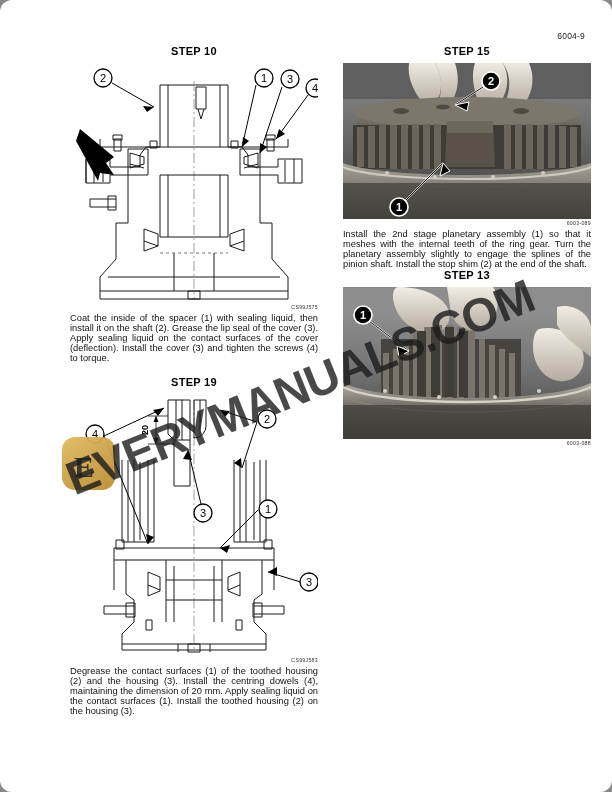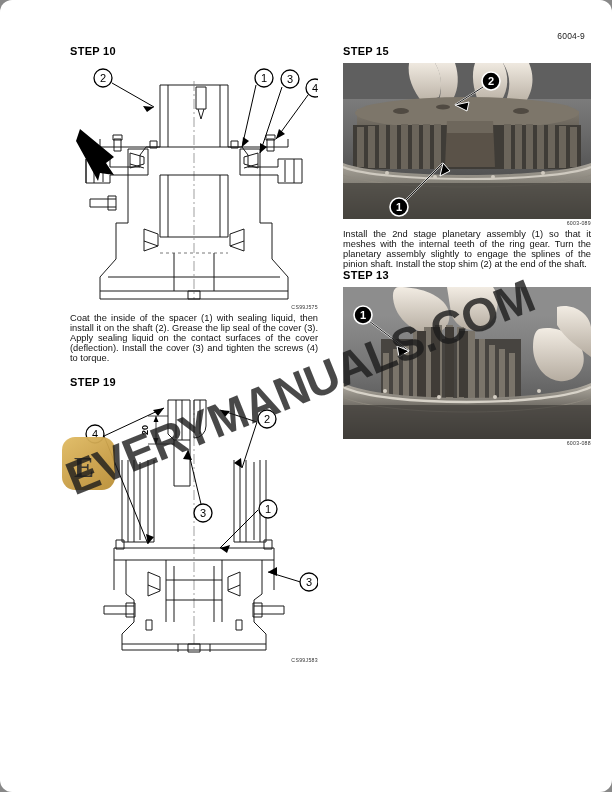--- a/index.html
+++ b/index.html
@@ -11,20 +11,21 @@
   .pagenum{
     position:absolute;top:31px;right:27px;font-size:8.5px;color:#1a1a1a;
     letter-spacing:.2px;
   }
   .col{position:absolute;top:45px;width:248px;}
   .col-left{left:70px;}
   .col-right{left:343px;}
   .step-head{
     font-size:11px;font-weight:bold;color:#000;letter-spacing:.3px;
     margin:0 0 6px 0;
+    text-align:center;
   }
   .body-txt{
     font-size:9.3px;line-height:10px;color:#111;text-align:justify;
     margin:0;
   }
   .figcode{
     font-size:5.2px;color:#333;text-align:right;letter-spacing:.3px;
     margin:1px 0 2px 0;height:7px;
   }
   
@@ -288,20 +289,21 @@
             <text x="198" y="119" text-anchor="middle" font-size="11" font-family="Liberation Sans, sans-serif" fill="#000">1</text>
             <circle cx="239" cy="188" r="9" fill="#fff" stroke="#000" stroke-width="1.3"></circle>
             <text x="239" y="192" text-anchor="middle" font-size="11" font-family="Liberation Sans, sans-serif" fill="#000">3</text>
           </g>
 
           <text x="78" y="36" text-anchor="middle" font-size="9" font-weight="bold" font-family="Liberation Sans, sans-serif" fill="#000" transform="rotate(-90 78 36)">20</text>
         </svg>
       </div>
 
       <div class="figcode">CS99J583</div>
+      <p class="body-txt">Degrease the contact surfaces (1) of the toothed housing (2) and the housing (3). Install the centring dowels (4), maintaining the dimension of 20 mm. Apply sealing liquid on the contact surfaces (1). Install the toothed housing (2) on the housing (3).</p>
     </div>
   </div>
 
   <div class="col col-right">
 
     <div>
       <div class="step-head">STEP 15</div>
 
       <div class="photo" style="height:156px">
         <svg viewBox="0 0 248 156" xmlns="http://www.w3.org/2000/svg" preserveAspectRatio="none">

